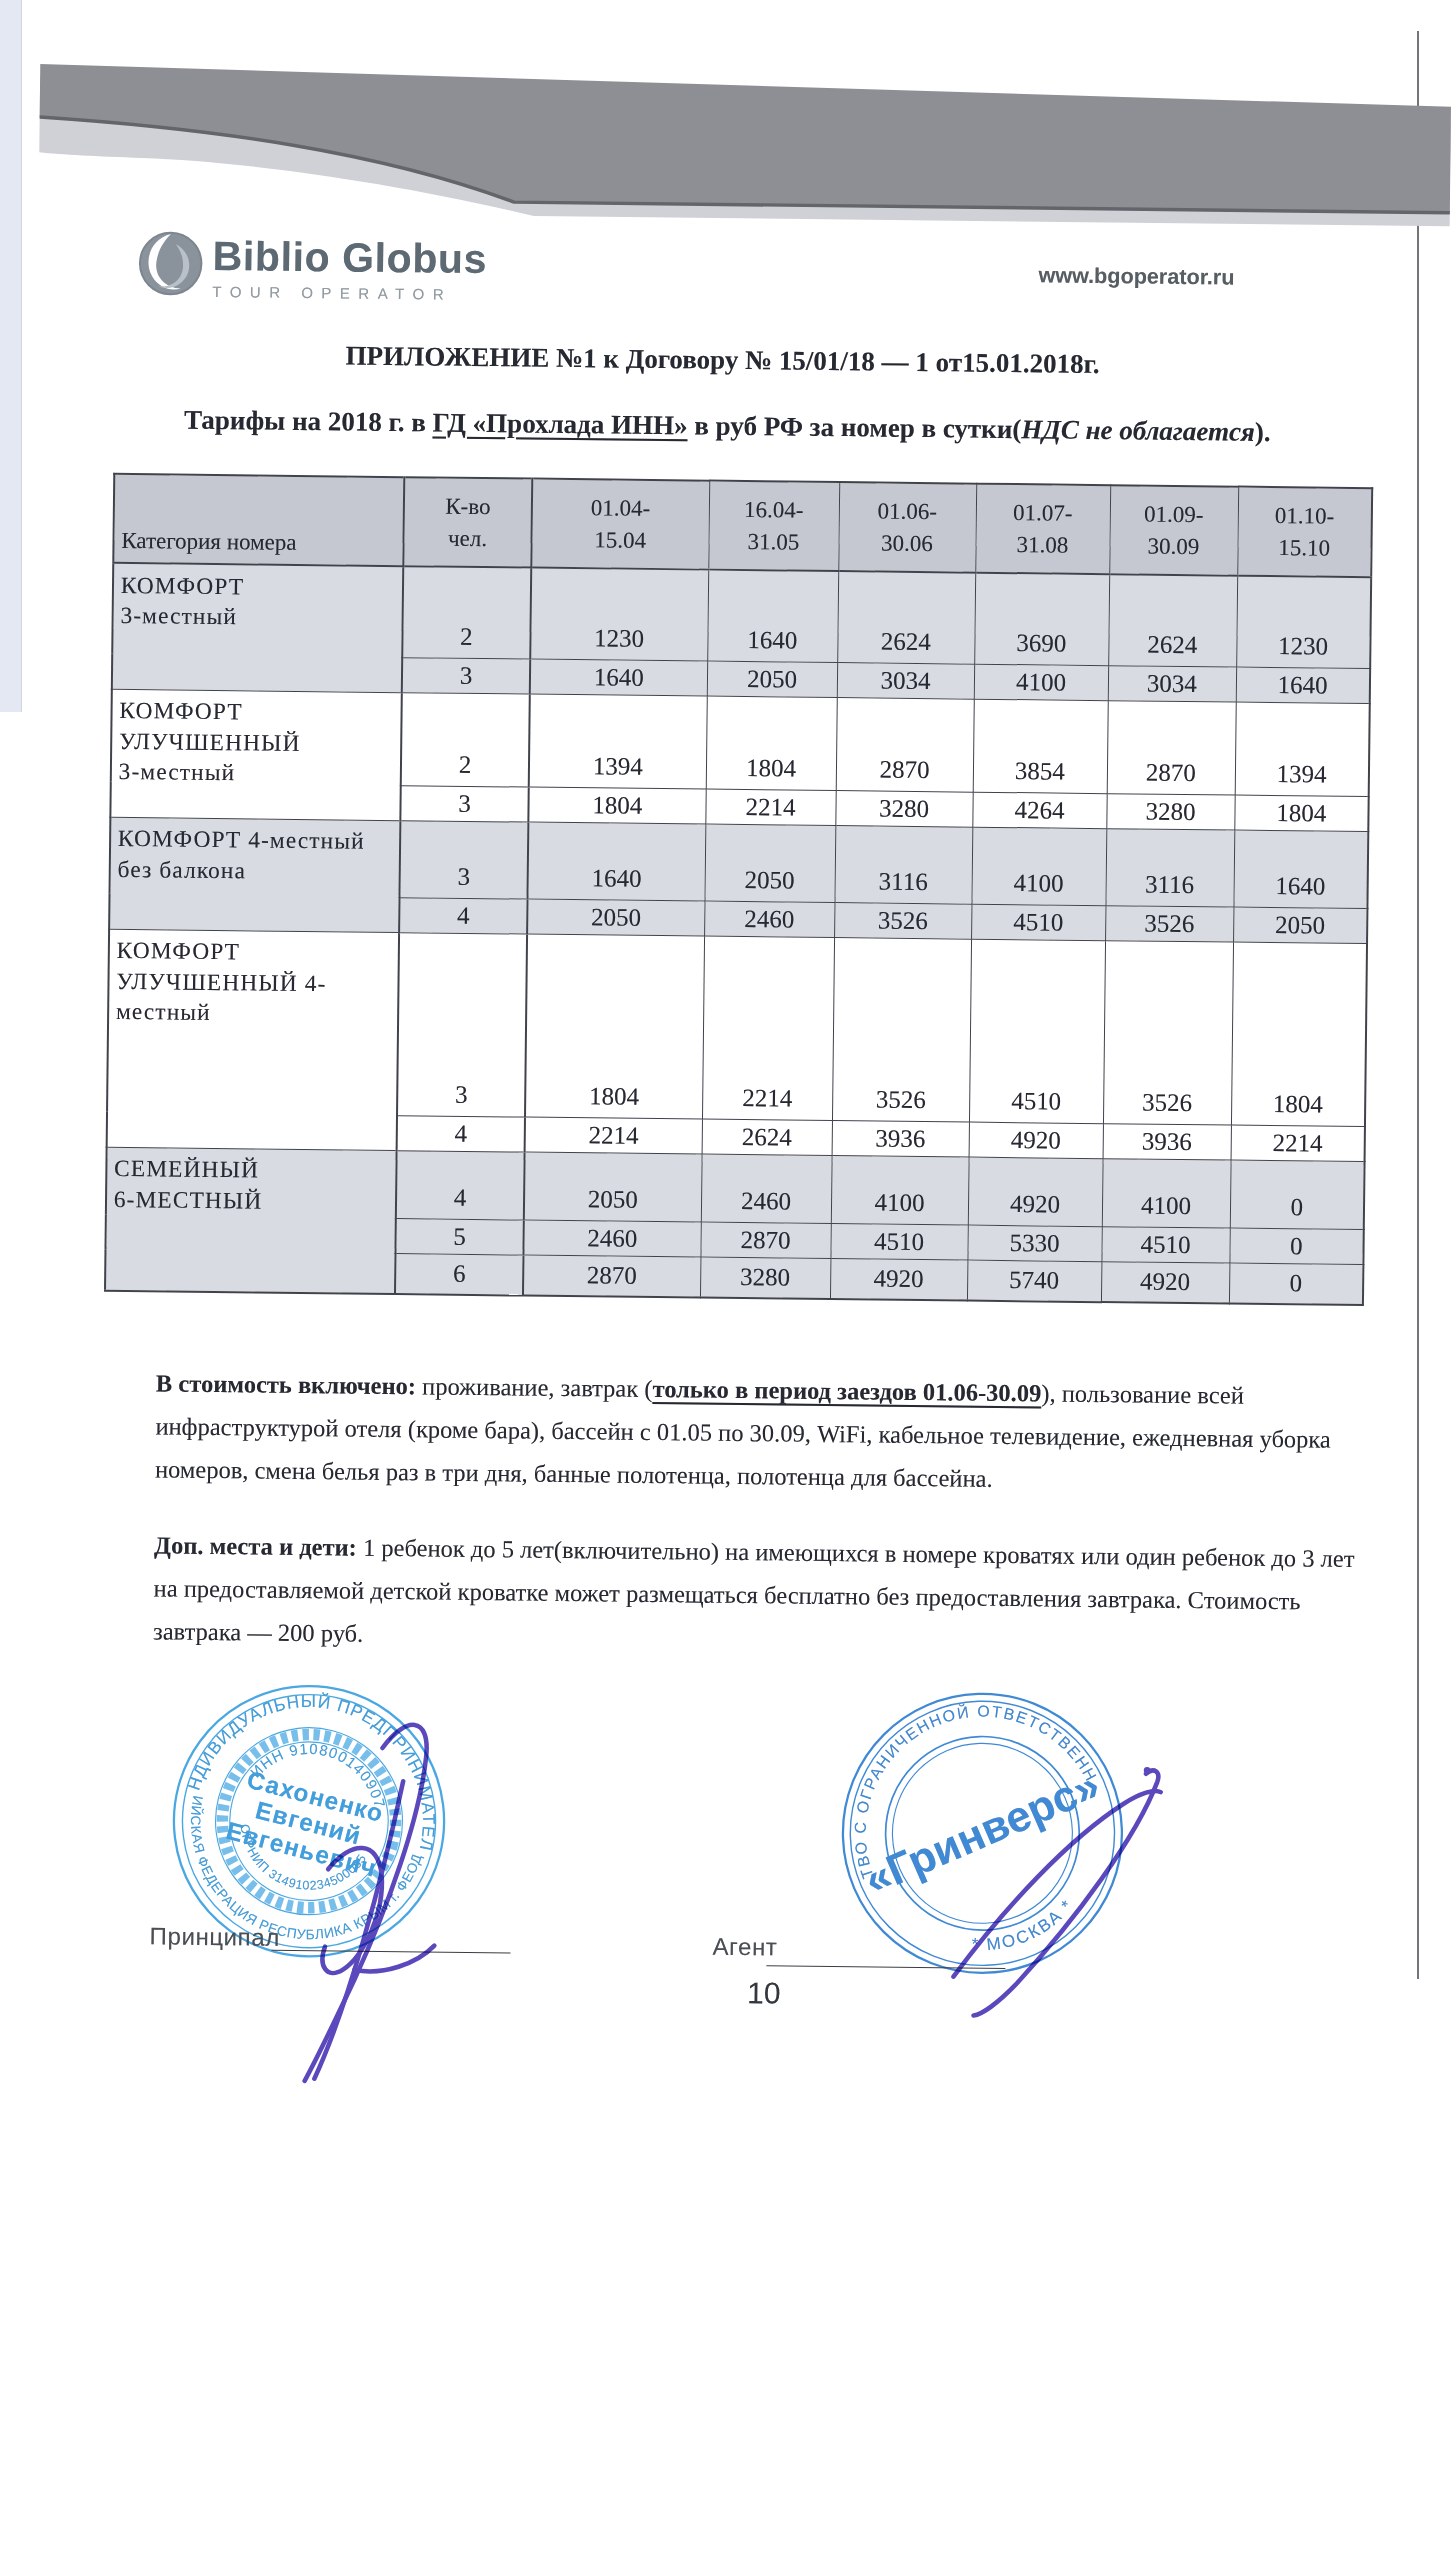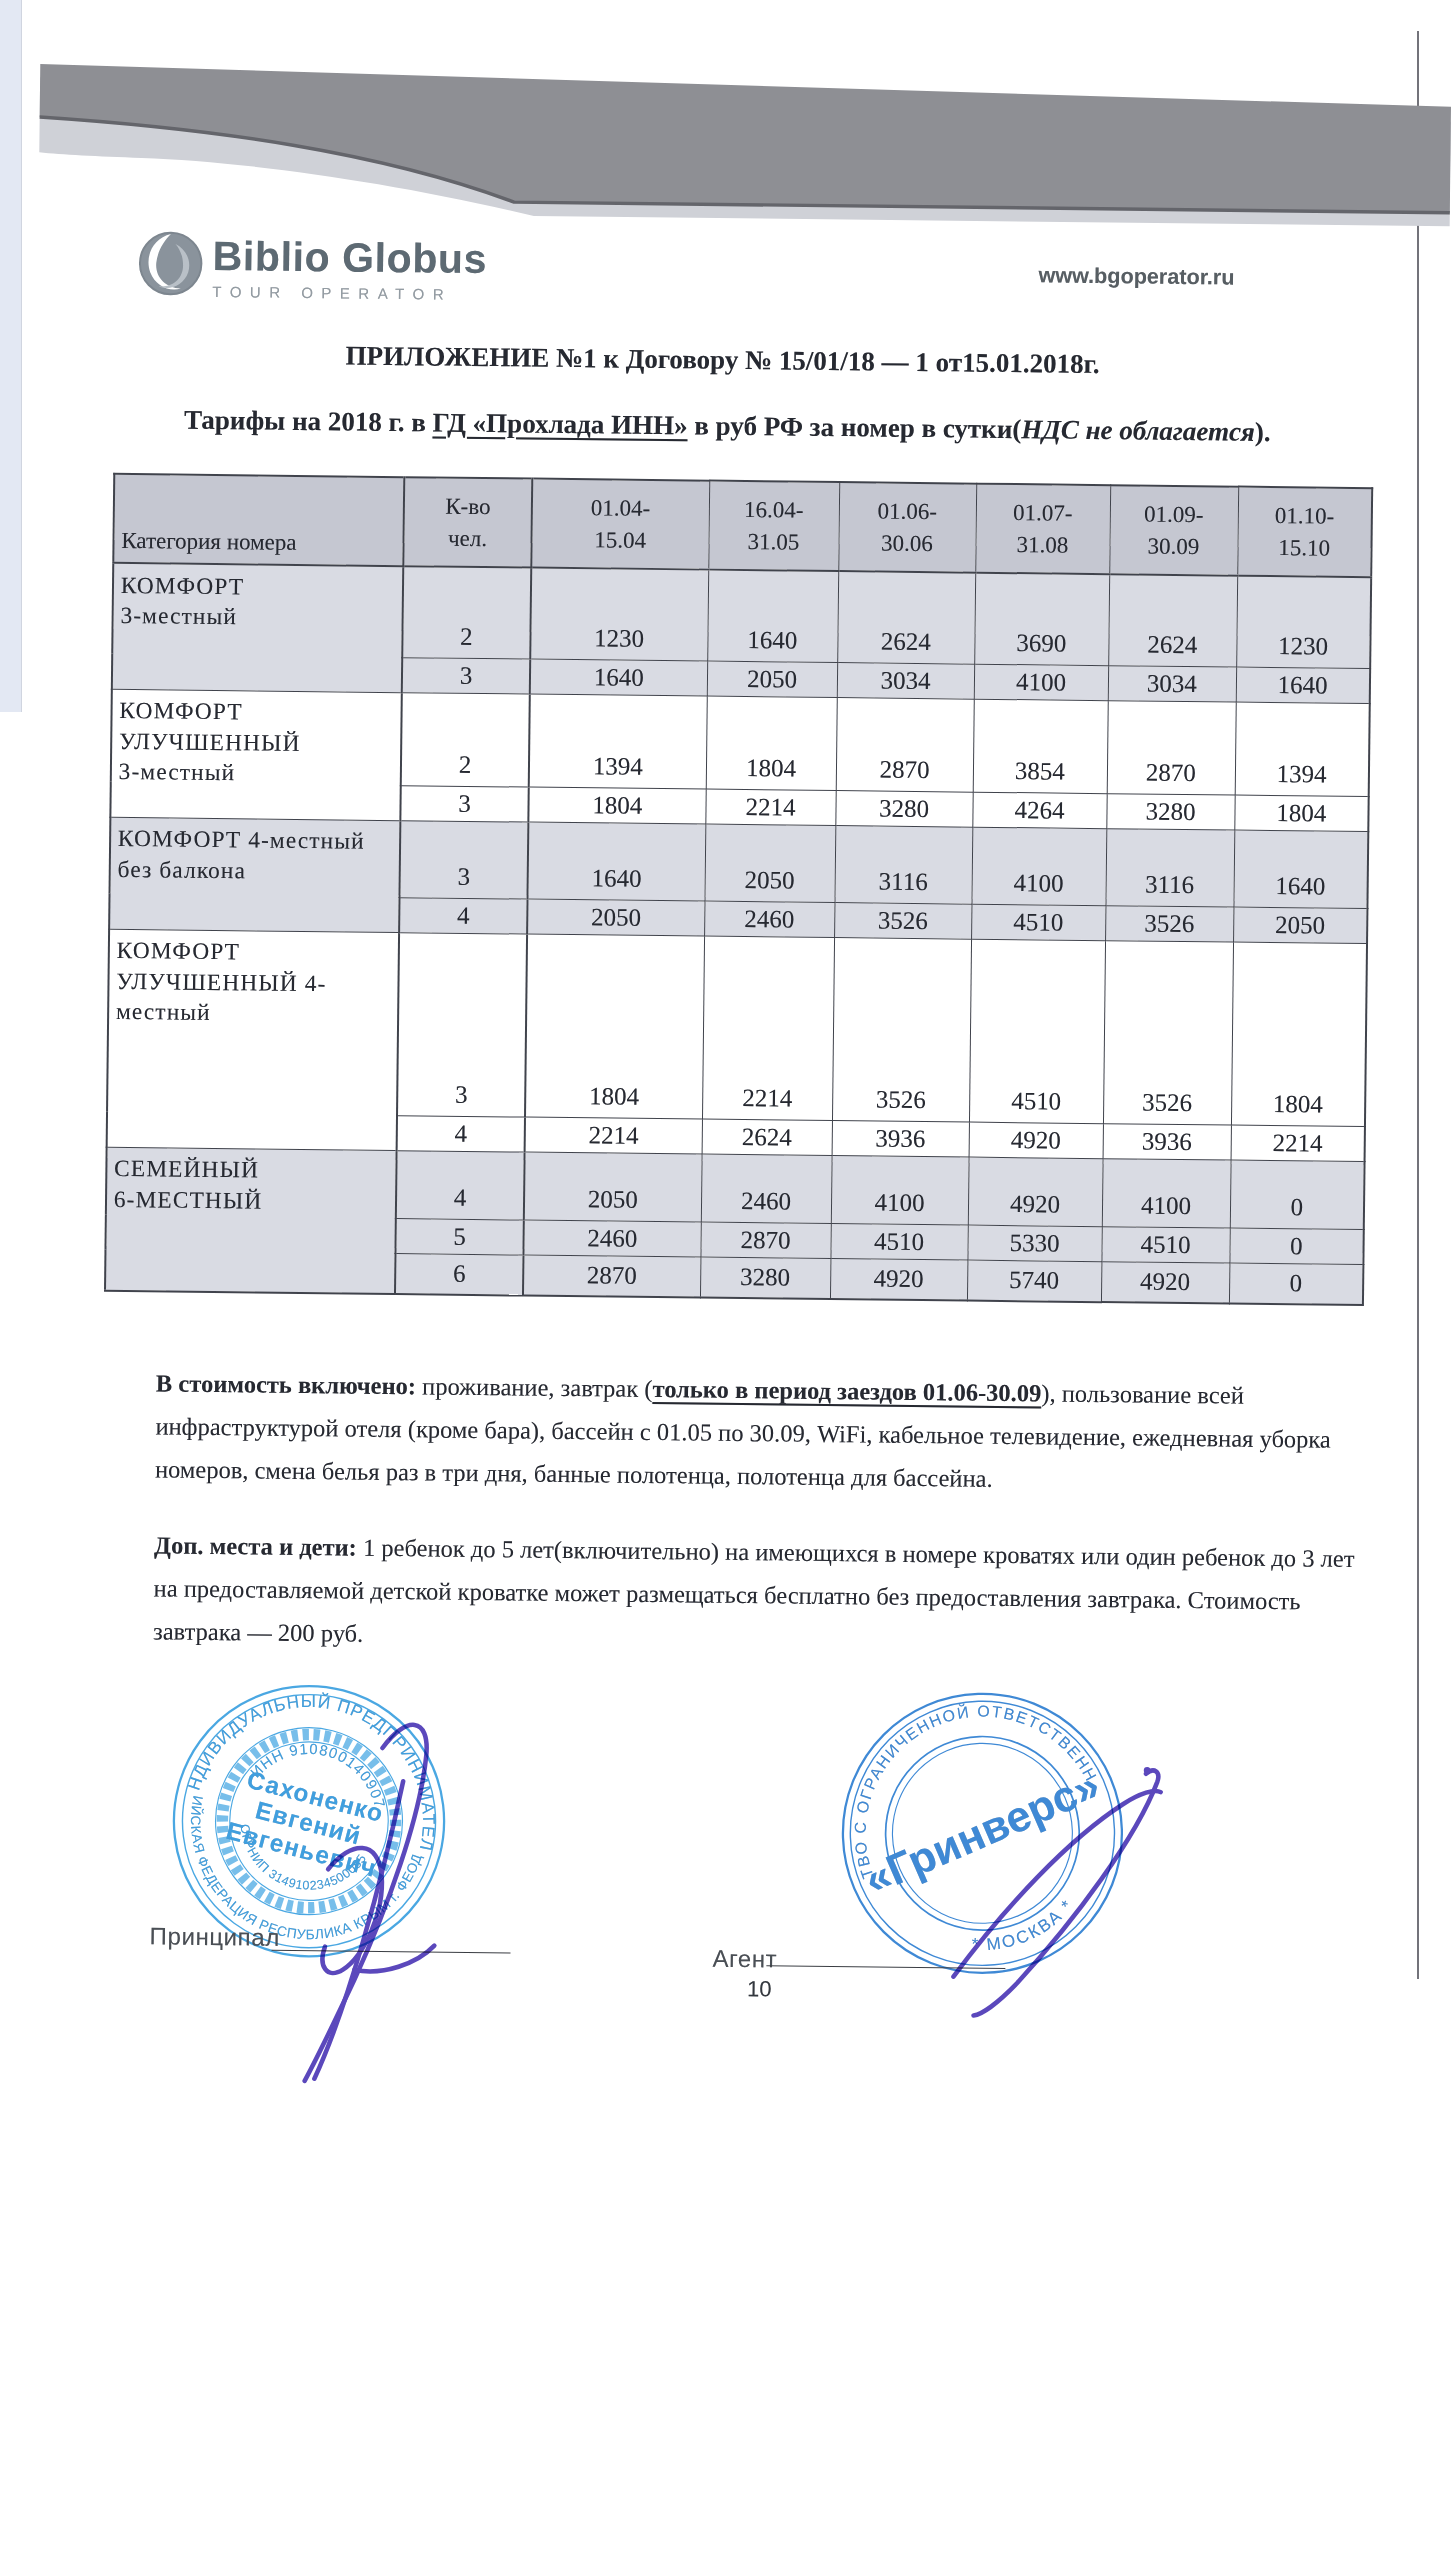--- a/index.html
+++ b/index.html
@@ -54,26 +54,26 @@
 
   
   .paras{left:171px;top:1360px;width:1225px;font-size:24.5px;line-height:43px;}
   .paras p{margin:0;}
   .paras p + p{margin-top:33px;}
   .bu{font-weight:bold;text-decoration:underline;text-decoration-thickness:2.3px;text-underline-offset:4.6px;}
 
   
   .sig-label{font-family:"Liberation Sans","DejaVu Sans",sans-serif;font-size:24px;color:#4a4f55;letter-spacing:0.6px;}
   .principal{left:171px;top:1921px;}
-  .agent{left:734px;top:1925px;margin-top:12px;}
+  .agent{left:734px;top:1925px;}
   .sig-line{position:absolute;height:0;border-bottom:1.7px solid #3a3d43;}
   .pline{left:293px;top:1947px;width:239px;}
   .aline{left:788px;top:1957px;width:239px;}
   .pageno{left:769px;top:1968px;font-family:"Liberation Sans","DejaVu Sans",sans-serif;
-          font-size:22px;color:#33383e;}
+          font-size:30px;color:#33383e;}
 
   .stamp{mix-blend-mode:multiply;opacity:.92;}
   .signature{mix-blend-mode:multiply;}
 </style>
 </head>
 <body>
 
 <div class="page">
 
   <div class="left-strip"></div>

